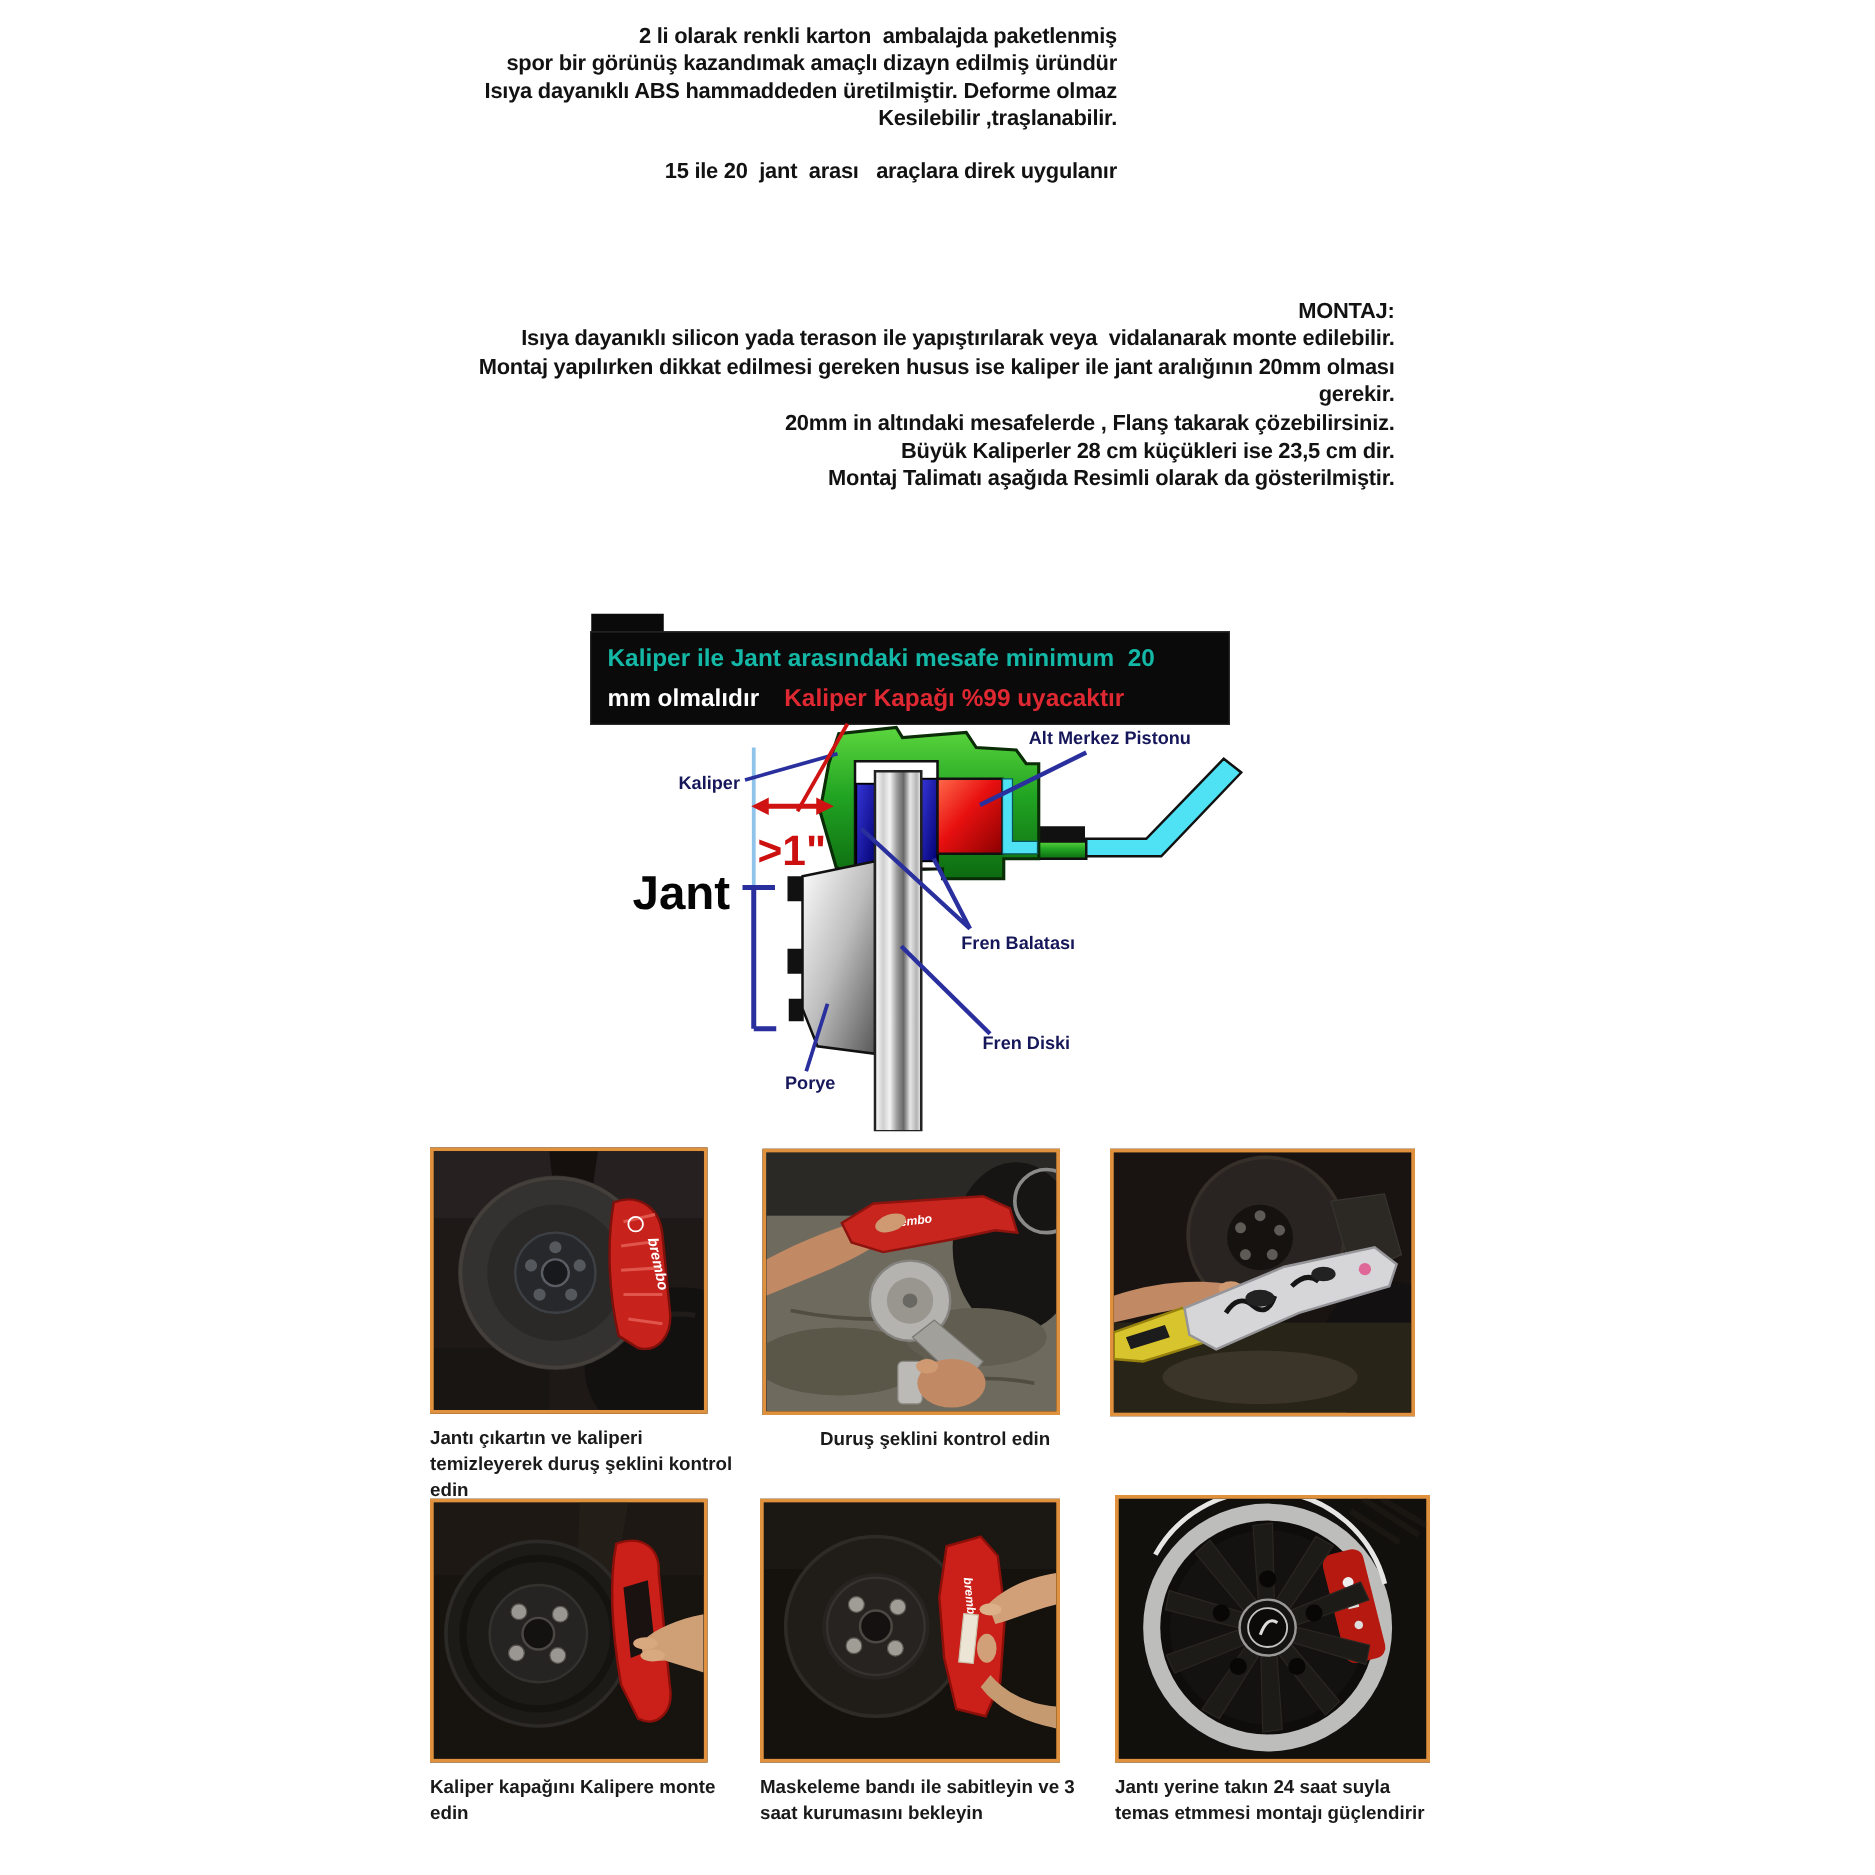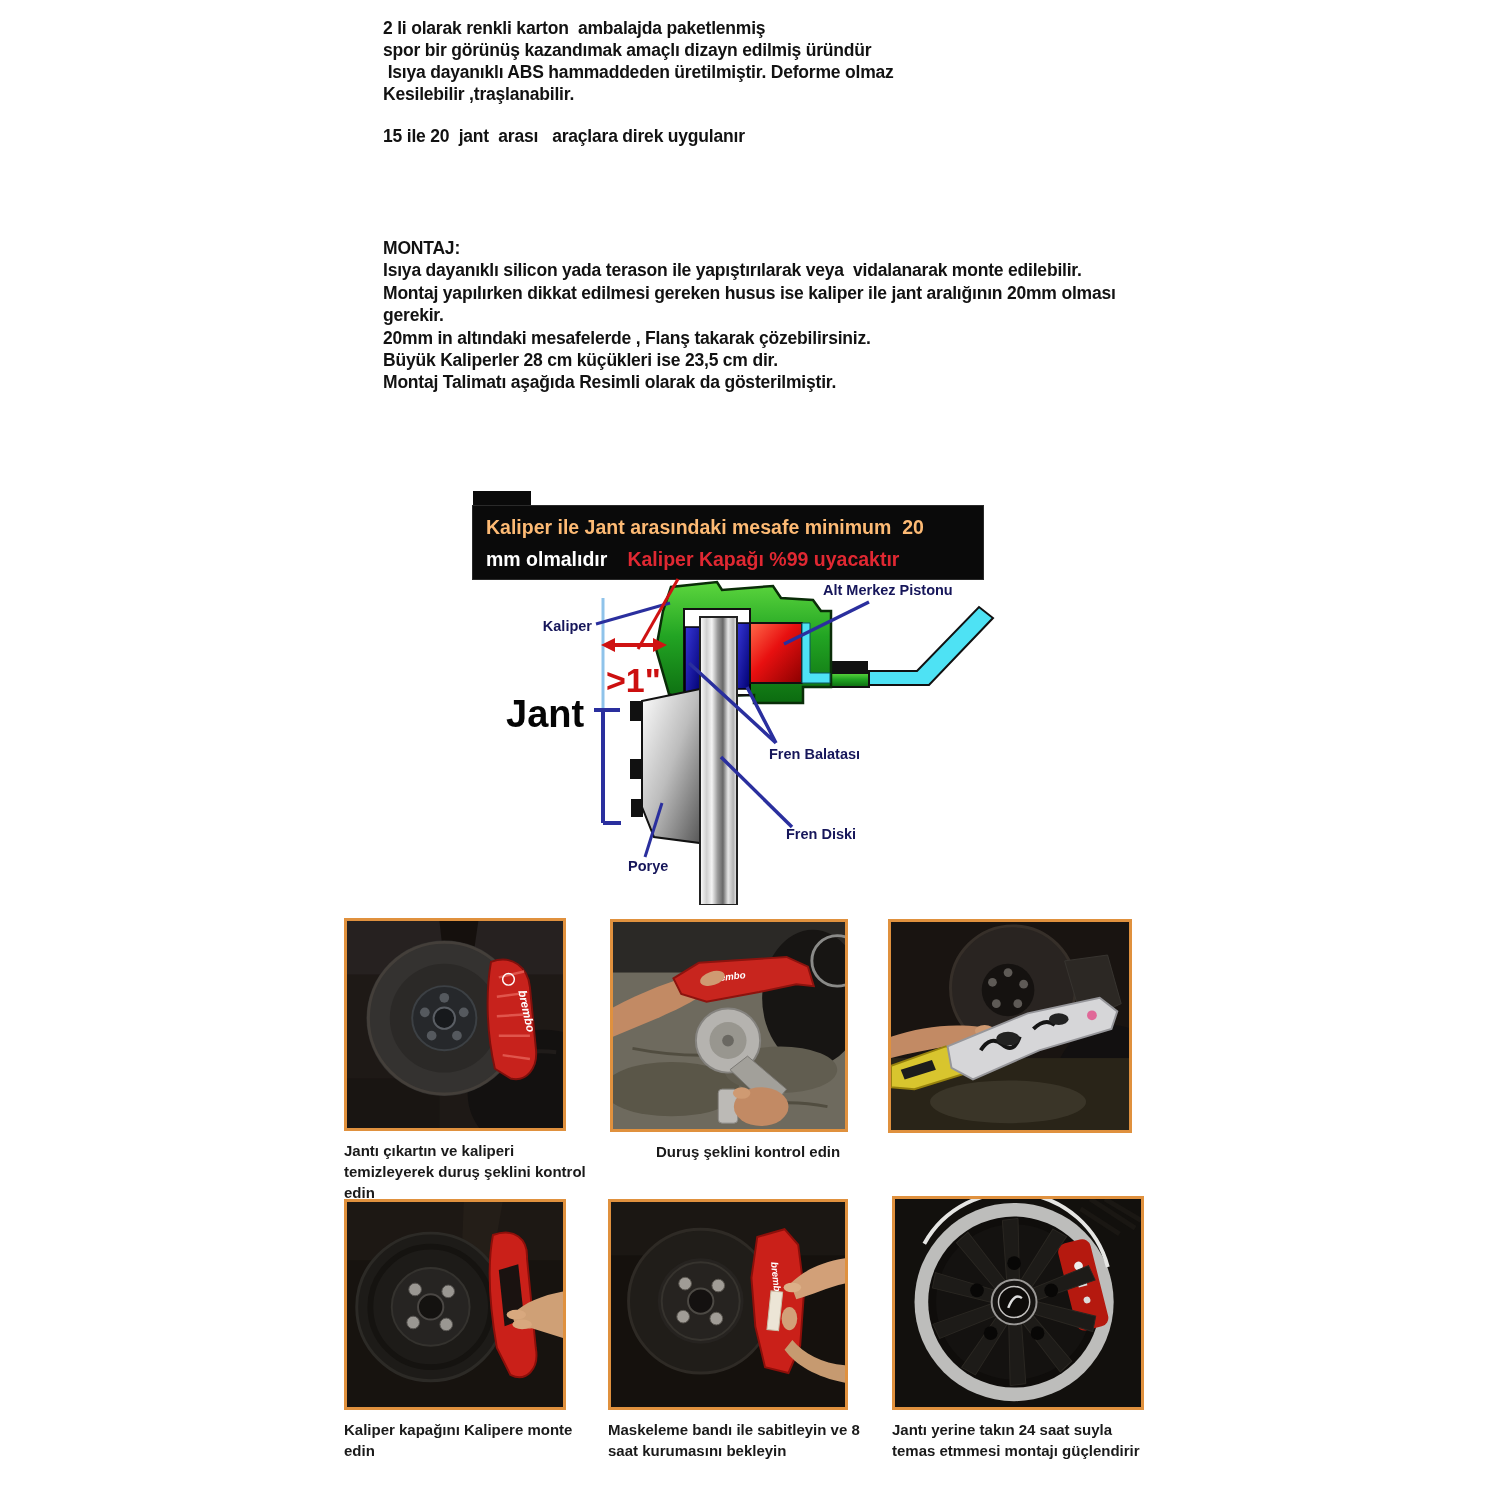--- a/index.html
+++ b/index.html
@@ -1,27 +1,27 @@
 <!DOCTYPE html>
 <html><head>
 <meta charset="utf-8">
 <style>
   html,body{margin:0;padding:0;background:#fff;}
   .page{position:relative;width:1500px;height:1500px;background:#ffffff;overflow:hidden;
         font-family:"Liberation Sans","DejaVu Sans",sans-serif;color:#111;}
-  .tline{white-space:pre;font-weight:bold;font-size:17.5px;line-height:22px;color:#121212;letter-spacing:-0.2px;}
+  .tline{white-space:pre;font-weight:bold;font-size:17.5px;line-height:22px;color:#121212;letter-spacing:-0.2px;text-align:right;}
   .intro{position:absolute;left:383px;top:17px;}
   .fitment{margin-top:20px;}
   .montaj{position:absolute;left:383px;top:237px;}
   .montaj .tline{line-height:22.4px;}
   .mfooter{margin-top:0;}
   .banner-tab{position:absolute;left:473px;top:491px;width:58px;height:16px;background:#0a0a0a;}
   .banner{position:absolute;left:472px;top:505px;width:512px;height:75px;background:#0a0a0a;
           border:1px solid #2a2a2a;box-sizing:border-box;padding:5px 0 0 13px;}
-  .banner .b1{font-weight:bold;font-size:19.5px;line-height:32px;color:#fdba74;white-space:pre;}
+  .banner .b1{font-weight:bold;font-size:19.5px;line-height:32px;color:#14b8a6;white-space:pre;}
   .banner .b2{font-weight:bold;font-size:19.5px;line-height:32px;color:#ffffff;white-space:pre;}
   .banner .red{color:#e02832;margin-left:20px;}
   .diagram{position:absolute;left:470px;top:575px;width:530px;height:330px;}
   .dlabel{font-family:"Liberation Sans","DejaVu Sans",sans-serif;font-weight:bold;font-size:14.5px;fill:#16165a;}
   .step{position:absolute;margin:0;}
   .frame{border:3px solid #e0913e;box-sizing:border-box;overflow:hidden;background:#141110;}
   .frame svg{display:block;width:100%;height:100%;}
   figcaption{font-weight:bold;font-size:15px;line-height:21px;color:#1a1a1a;margin-top:9px;}
 </style>
 </head>
@@ -252,21 +252,21 @@
         <circle cx="92" cy="102" r="13" fill="#141110" stroke="#4c4944" stroke-width="2"></circle>
         <path d="M150,36 L178,28 L192,44 L198,92 L194,148 L182,176 L158,170 L148,128 L144,78 Z" fill="#ca2019" stroke="#8c0f0a" stroke-width="2"></path>
         <text x="0" y="0" transform="translate(164,62) rotate(84)" font-style="italic" font-weight="bold" font-size="10" fill="#fff">brembo</text>
         <rect x="162" y="92" width="12" height="40" fill="#ece5d6" stroke="#cabfa8" transform="rotate(6 168 112)"></rect>
         <path d="M240,58 C214,62 196,72 184,84 L190,100 C206,96 222,88 240,84 Z" fill="#d2a078"></path>
         <ellipse cx="186" cy="88" rx="9" ry="5" fill="#dcb088"></ellipse>
         <path d="M240,168 C216,166 198,156 186,142 L178,152 C190,168 210,180 240,186 Z" fill="#c69a70"></path>
         <ellipse cx="183" cy="120" rx="8" ry="12" fill="#d2a078"></ellipse>
       </svg>
     </div>
-    <figcaption style="width:258px;">Maskeleme bandı ile sabitleyin ve 8 saat kurumasını bekleyin</figcaption>
+    <figcaption style="width:258px;">Maskeleme bandı ile sabitleyin ve 3 saat kurumasını bekleyin</figcaption>
   </figure>
 
   <figure class="step" style="left:892px;top:1196px;width:252px;">
     <div class="frame" style="width:252px;height:214px;">
       <svg viewBox="0 0 252 214" preserveAspectRatio="none">
         <rect width="252" height="214" fill="#12100d"></rect>
         <path d="M190,10 l40,26 M200,0 l46,30 M215,0 l37,22" stroke="#1a1713" stroke-width="5" fill="none"></path>
         <circle cx="122" cy="106" r="102" fill="#bdbdbb"></circle>
         <path d="M30,46 A102,102 0 0 1 218,70" stroke="#e6e6e4" stroke-width="4" fill="none"></path>
         <circle cx="122" cy="106" r="88" fill="#0f0d0b"></circle>

